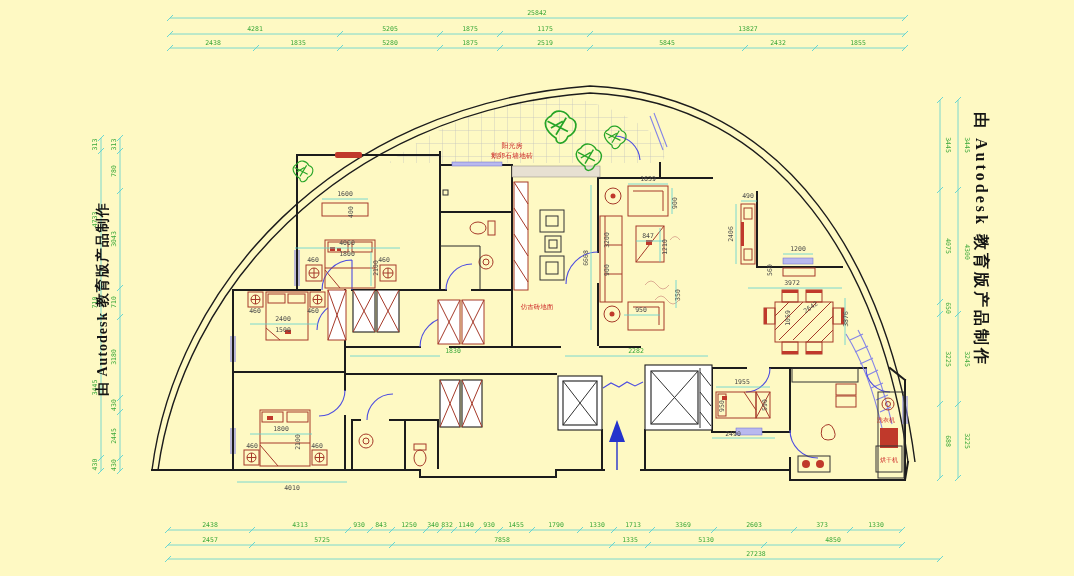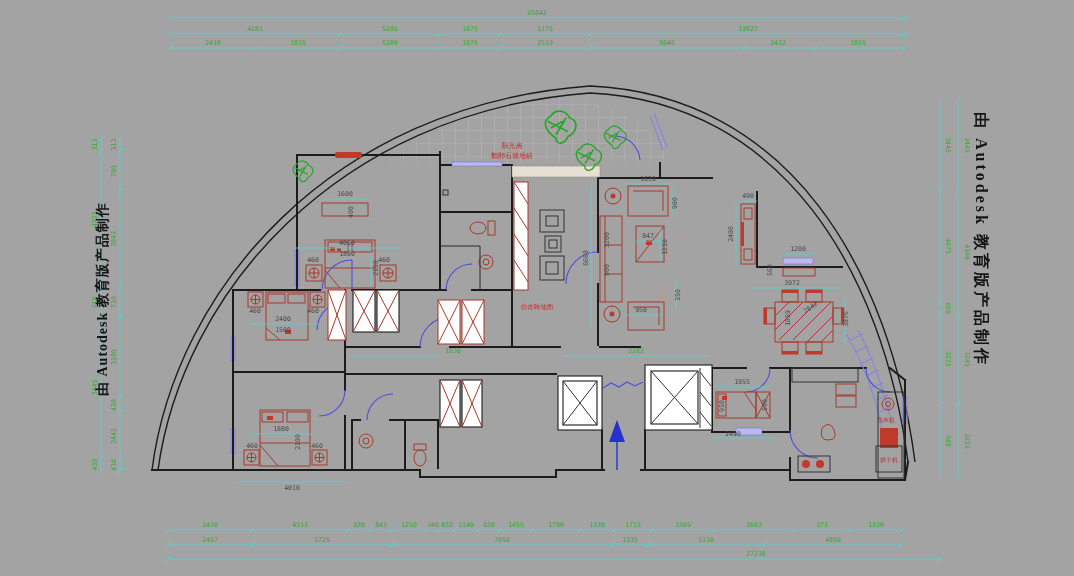--- a/index.html
+++ b/index.html
@@ -1,16 +1,16 @@
 <!DOCTYPE html>
 <html><head>
 <meta charset="utf-8">
 <style>
   html,body{margin:0;padding:0;background:#fff;}
-  .canvas{position:relative;width:1074px;height:576px;background:#a3a3a3;overflow:hidden;font-family:"DejaVu Sans",sans-serif;}
+  .canvas{position:relative;width:1074px;height:576px;background:#fef9c3;overflow:hidden;font-family:"DejaVu Sans",sans-serif;}
   svg{display:block;}
   .wall{stroke:#1c1c1c;stroke-width:2;fill:none;stroke-linecap:square;}
   .wallthin{stroke:#2a2a2a;stroke-width:1;fill:none;}
   .arc{stroke:#1c1c1c;stroke-width:1.4;fill:none;}
   .furn{stroke:#a63a2a;stroke-width:1;fill:none;}
   .furnf{fill:#c0392b;stroke:none;}
   .blk{stroke:#333;stroke-width:1;fill:none;}
   .dim{stroke:#5ad1d1;stroke-width:0.8;fill:none;}
   .tick{stroke:#5ad1d1;stroke-width:0.9;fill:none;}
   .dimtxt{fill:#3aa83a;font:6.5px "DejaVu Sans Mono",monospace;text-anchor:middle;}

